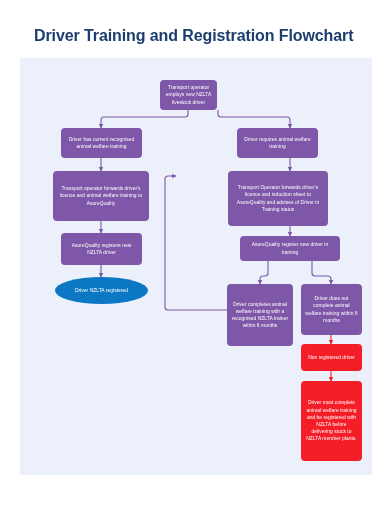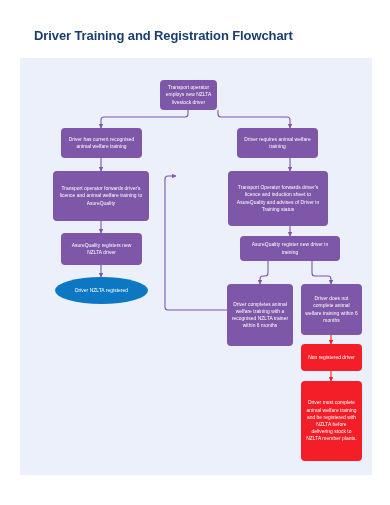--- a/index.html
+++ b/index.html
@@ -17,21 +17,21 @@
     position: relative;
     width: 390px;
     height: 505px;
     background: #ffffff;
   }
   #page-title {
     position: absolute;
     left: 34px;
     top: 28px;
     width: 330px;
-    font-size: 13px;
+    font-size: 16px;
     font-weight: bold;
     color: #1B3E6F;
     letter-spacing: -0.1px;
     line-height: 16px;
   }
   #canvas {
     position: absolute;
     left: 20px;
     top: 58px;
     width: 352px;

